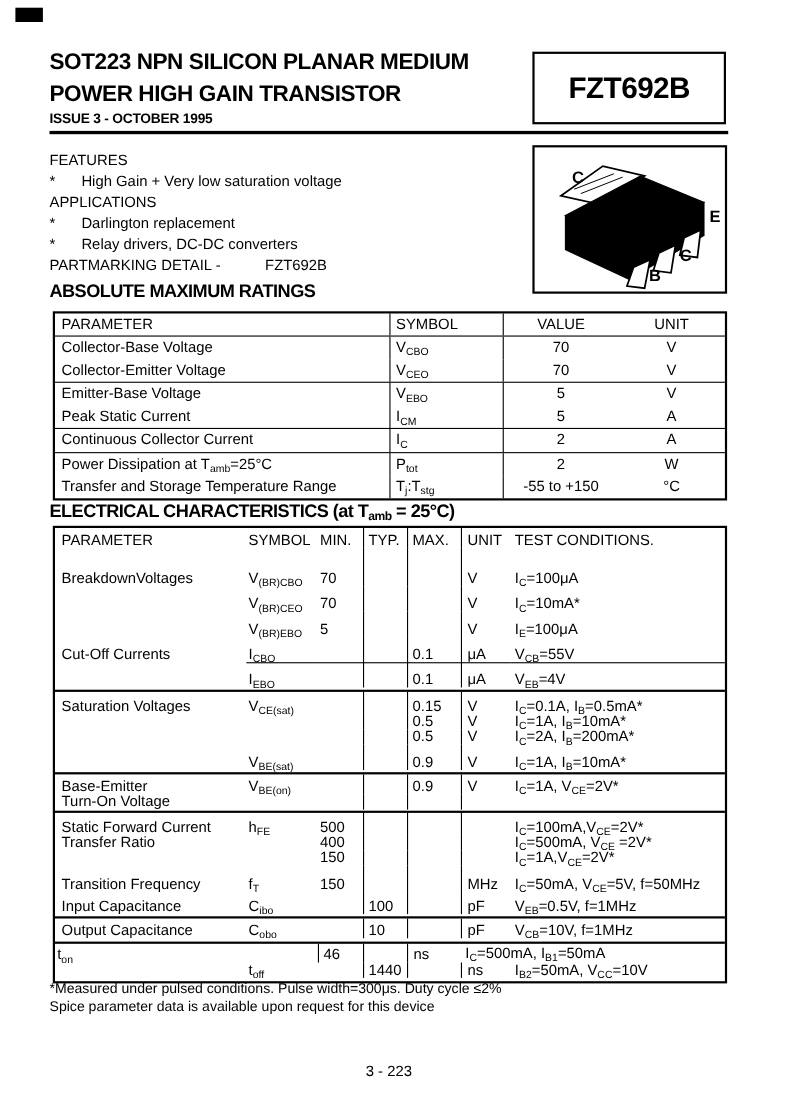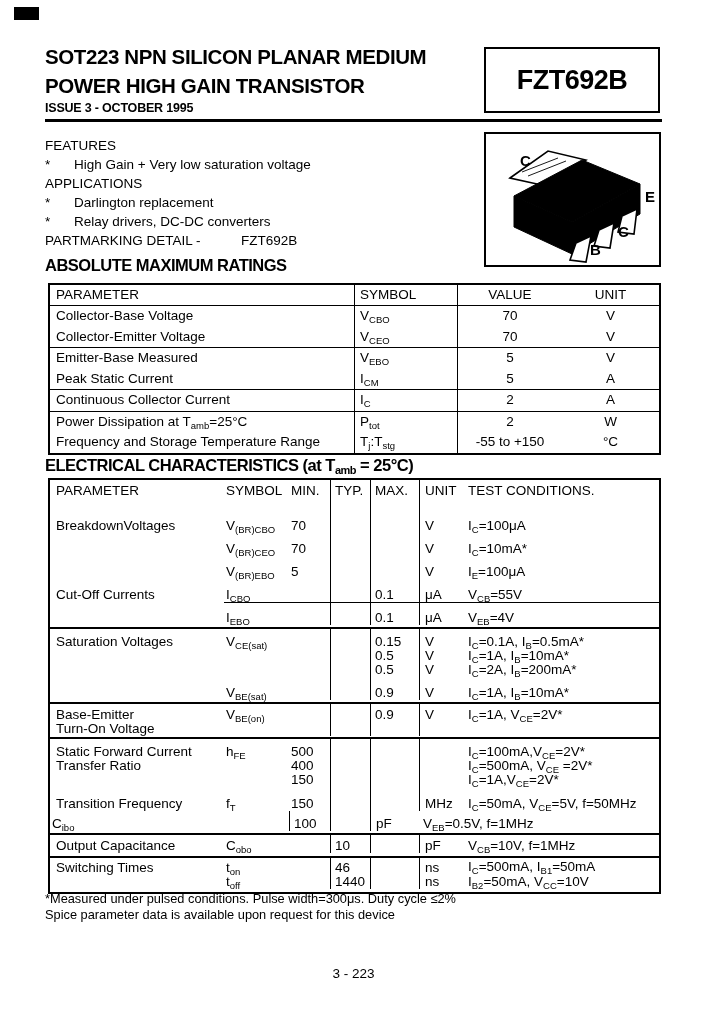--- a/index.html
+++ b/index.html
@@ -132,21 +132,21 @@
           </div>
           <div class="amr-row">
             <div class="a-param">Collector-Emitter Voltage</div>
             <div class="a-sym">V<sub>CEO</sub></div>
             <div class="a-val">70</div>
             <div class="a-unit">V</div>
           </div>
         </div>
         <div class="amr-group">
           <div class="amr-row">
-            <div class="a-param">Emitter-Base Measured</div>
+            <div class="a-param">Emitter-Base Voltage</div>
             <div class="a-sym">V<sub>EBO</sub></div>
             <div class="a-val">5</div>
             <div class="a-unit">V</div>
           </div>
           <div class="amr-row">
             <div class="a-param">Peak Static Current</div>
             <div class="a-sym">I<sub>CM</sub></div>
             <div class="a-val">5</div>
             <div class="a-unit">A</div>
           </div>
@@ -160,21 +160,21 @@
           </div>
         </div>
         <div class="amr-group">
           <div class="amr-row">
             <div class="a-param">Power Dissipation at T<sub>amb</sub>=25°C</div>
             <div class="a-sym">P<sub>tot</sub></div>
             <div class="a-val">2</div>
             <div class="a-unit">W</div>
           </div>
           <div class="amr-row">
-            <div class="a-param">Frequency and Storage Temperature Range</div>
+            <div class="a-param">Transfer and Storage Temperature Range</div>
             <div class="a-sym">T<sub>j</sub>:T<sub>stg</sub></div>
             <div class="a-val">-55 to +150</div>
             <div class="a-unit">°C</div>
           </div>
         </div>
       </div>
   </div>
 
   <div class="abs h-section ec-heading">ELECTRICAL CHARACTERISTICS (at T<sub>amb</sub> = 25°C)</div>
 
@@ -326,20 +326,21 @@
         <div class="ec-line">
           <div class="ec-cell c0" style="padding-top: 10px;">Transition Frequency</div>
           <div class="ec-cell c1" style="padding-top: 10px;">f<sub>T</sub></div>
           <div class="ec-cell c2" style="padding-top: 10px;">150</div>
           <div class="ec-cell c3" style="padding-top: 10px;">&nbsp;</div>
           <div class="ec-cell c4" style="padding-top: 10px;">&nbsp;</div>
           <div class="ec-cell c5" style="padding-top: 10px;">MHz</div>
           <div class="ec-cell c6" style="padding-top: 10px;">I<sub>C</sub>=50mA, V<sub>CE</sub>=5V, f=50MHz</div>
         </div>
         <div class="ec-line">
+          <div class="ec-cell c0" style="padding-top: 6px;">Input Capacitance</div>
           <div class="ec-cell c1" style="padding-top: 6px;">C<sub>ibo</sub></div>
           <div class="ec-cell c2" style="padding-top: 6px;">&nbsp;</div>
           <div class="ec-cell c3" style="padding-top: 6px;">100</div>
           <div class="ec-cell c4" style="padding-top: 6px;">&nbsp;</div>
           <div class="ec-cell c5" style="padding-top: 6px;">pF</div>
           <div class="ec-cell c6" style="padding-top: 6px;">V<sub>EB</sub>=0.5V, f=1MHz</div>
         </div>
       </div>
       <div class="ec-band" style="padding-bottom: 3px;">
         <div class="ec-line">
@@ -347,21 +348,20 @@
           <div class="ec-cell c1" style="padding-top: 4px;">C<sub>obo</sub></div>
           <div class="ec-cell c2" style="padding-top: 4px;">&nbsp;</div>
           <div class="ec-cell c3" style="padding-top: 4px;">10</div>
           <div class="ec-cell c4" style="padding-top: 4px;">&nbsp;</div>
           <div class="ec-cell c5" style="padding-top: 4px;">pF</div>
           <div class="ec-cell c6" style="padding-top: 4px;">V<sub>CB</sub>=10V,  f=1MHz</div>
         </div>
       </div>
       <div class="ec-band" style="padding-bottom: 3px;">
         <div class="ec-line">
-          <div class="ec-cell c0" style="padding-top: 3px;">Switching Times</div>
           <div class="ec-cell c1" style="padding-top: 3px;">t<sub>on</sub></div>
           <div class="ec-cell c2" style="padding-top: 3px;">&nbsp;</div>
           <div class="ec-cell c3" style="padding-top: 3px;">46</div>
           <div class="ec-cell c4" style="padding-top: 3px;">&nbsp;</div>
           <div class="ec-cell c5" style="padding-top: 3px;">ns</div>
           <div class="ec-cell c6" style="padding-top: 2px;">I<sub>C</sub>=500mA, I<sub>B1</sub>=50mA</div>
         </div>
         <div class="ec-line">
           <div class="ec-cell c0">&nbsp;</div>
           <div class="ec-cell c1">t<sub>off</sub></div>

